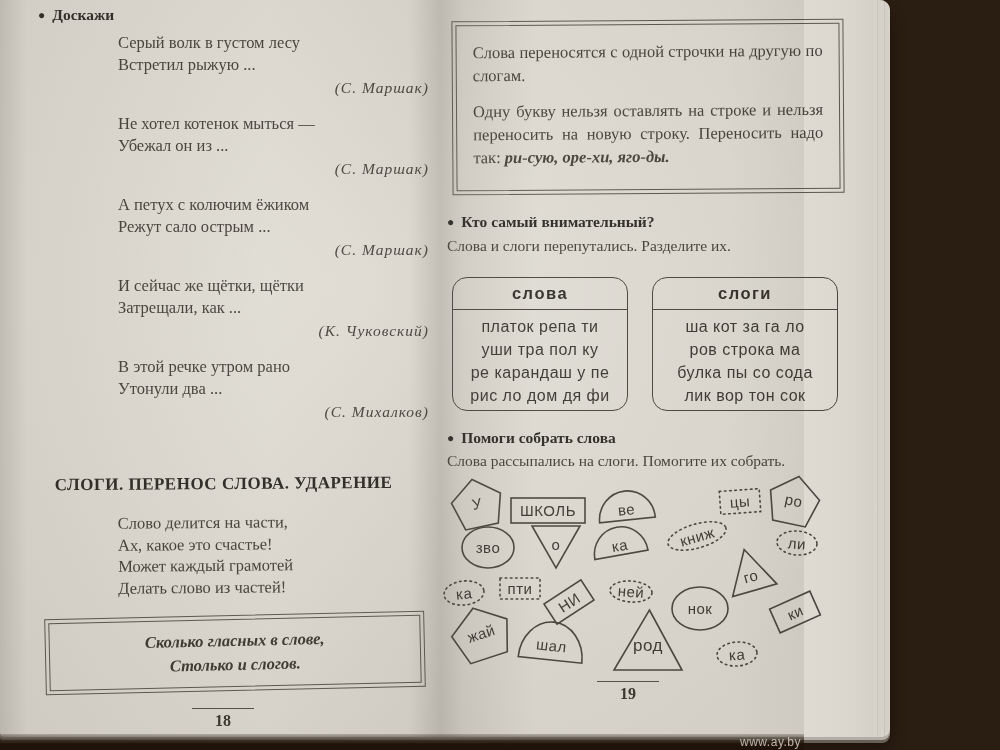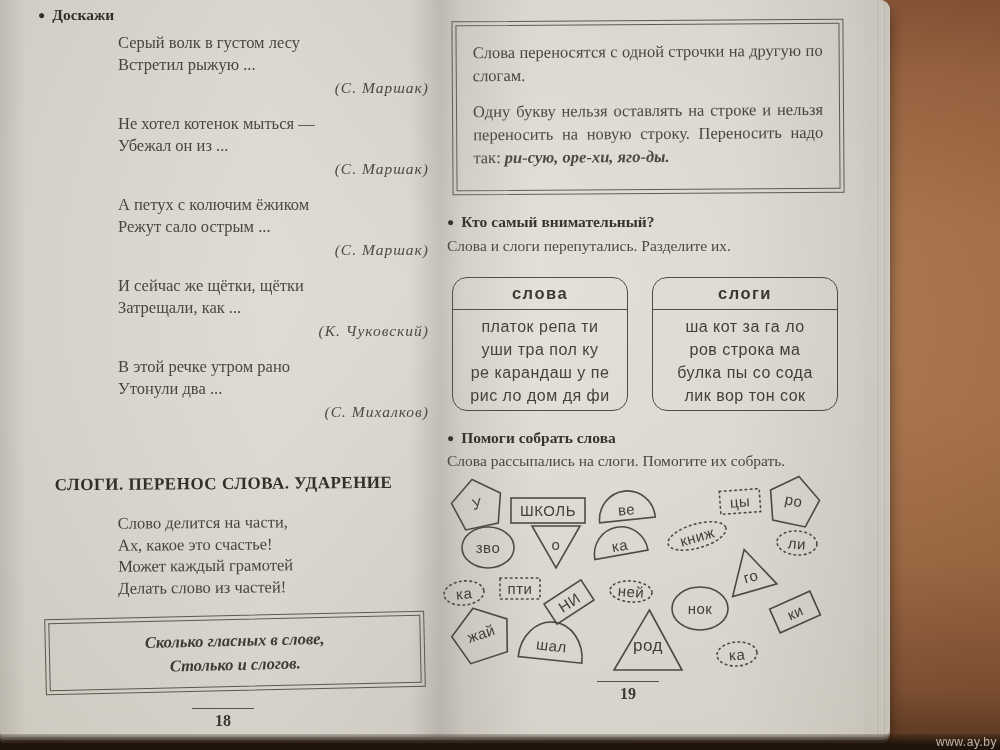--- a/index.html
+++ b/index.html
@@ -1,17 +1,17 @@
 <!DOCTYPE html>
 <html><head>
 <meta charset="utf-8">
 <style>
   html,body{margin:0;padding:0;}
   body{width:1000px;height:750px;overflow:hidden;background:#2a1d12;font-family:"Liberation Serif",serif;}
-  .scene{position:relative;width:1000px;height:750px;}
+  .scene{position:relative;width:804px;height:750px;}
 
   
   .wood{position:absolute;inset:0;
     background:linear-gradient(180deg,#8f5535 0%,#a2653f 10%,#b0744a 30%,#b1764c 55%,#a96e45 75%,#8d5636 92%,#5e3821 100%);}
   .wood:after{content:"";position:absolute;inset:0;
     background:radial-gradient(ellipse at 70% 40%, rgba(255,220,180,0.08), rgba(40,20,5,0.18) 90%);}
 
   
   .book{position:absolute;left:0;top:0;width:890px;height:737px;
     border-radius:0 10px 8px 4px;

